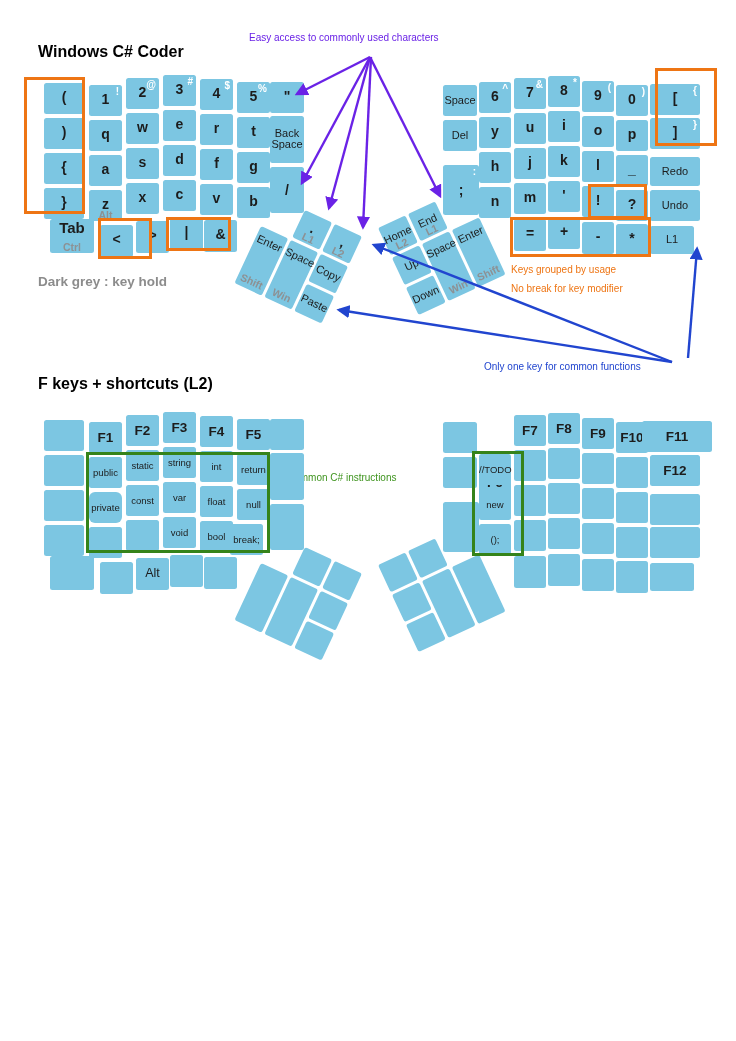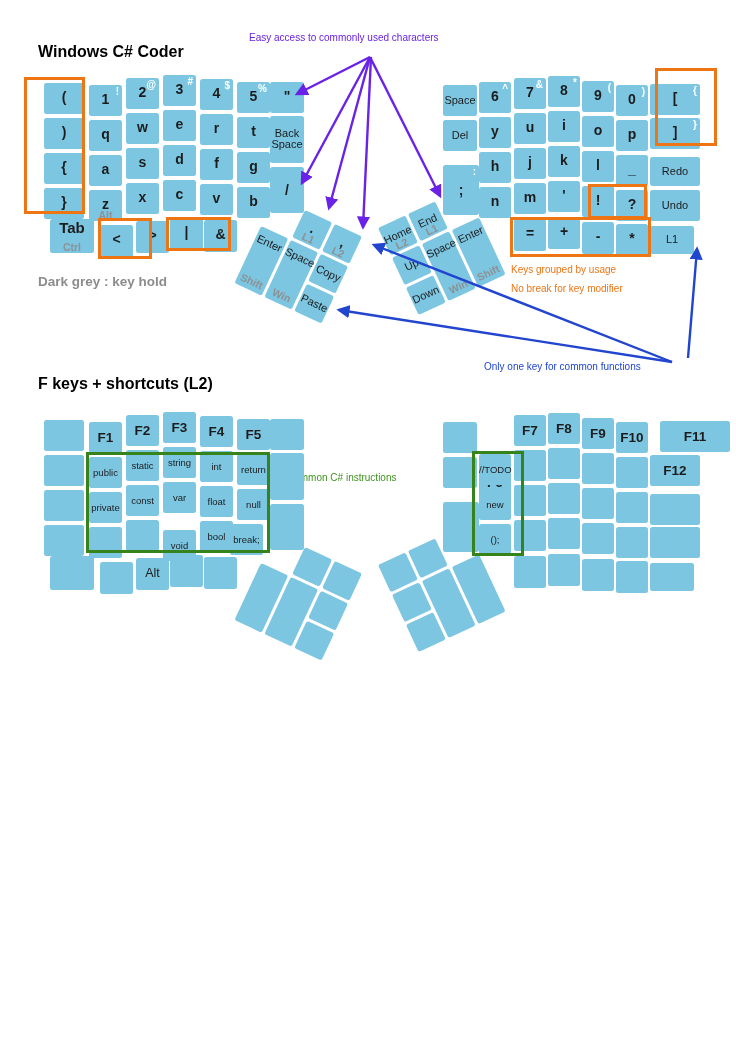--- a/index.html
+++ b/index.html
@@ -342,40 +342,40 @@
           <span class="lbl code">string</span>
         </div>
         <div class="key" style="left: 200px; top: 451px; width: 33px; height: 31px;">
           <span class="lbl code">int</span>
         </div>
         <div class="key" style="left: 237px; top: 454px; width: 33px; height: 31px;">
           <span class="lbl code">return</span>
         </div>
         <div class="key" style="left: 270px; top: 453px; width: 34px; height: 47px;"></div>
         <div class="key" style="left: 44px; top: 490px; width: 40px; height: 31px;"></div>
-        <div class="key" style="left: 89px; top: 492px; width: 33px; height: 31px;">
+        <div class="key" style="left: 89px; top: 492px; width: 33px; height: 31px; border-radius: 6px;">
           <span class="lbl code">private</span>
         </div>
         <div class="key" style="left: 126px; top: 485px; width: 33px; height: 31px;">
           <span class="lbl code">const</span>
         </div>
         <div class="key" style="left: 163px; top: 482px; width: 33px; height: 31px;">
           <span class="lbl code">var</span>
         </div>
         <div class="key" style="left: 200px; top: 486px; width: 33px; height: 31px;">
           <span class="lbl code">float</span>
         </div>
         <div class="key" style="left: 237px; top: 489px; width: 33px; height: 31px;">
           <span class="lbl code">null</span>
         </div>
         <div class="key" style="left: 270px; top: 504px; width: 34px; height: 46px;"></div>
         <div class="key" style="left: 44px; top: 525px; width: 40px; height: 31px;"></div>
         <div class="key" style="left: 89px; top: 527px; width: 33px; height: 31px;"></div>
         <div class="key" style="left: 126px; top: 520px; width: 33px; height: 31px;"></div>
-        <div class="key" style="left: 163px; top: 530px; width: 33px; height: 31px;">
+        <div class="key" style="left: 163px; top: 517px; width: 33px; height: 31px;">
           <span class="lbl code">void</span>
         </div>
         <div class="key" style="left: 200px; top: 521px; width: 33px; height: 31px;">
           <span class="lbl code">bool</span>
         </div>
         <div class="key" style="left: 230px; top: 524px; width: 33px; height: 31px;">
           <span class="lbl code">break;</span>
         </div>
         <div class="key" style="left: 50px; top: 556px; width: 44px; height: 34px;"></div>
         <div class="key" style="left: 100px; top: 562px; width: 33px; height: 32px;"></div>
@@ -411,21 +411,21 @@
         </div>
         <div class="key" style="left: 548px; top: 413px; width: 32px; height: 31px;">
           <span class="lbl fn">F8</span>
         </div>
         <div class="key" style="left: 582px; top: 418px; width: 32px; height: 31px;">
           <span class="lbl fn">F9</span>
         </div>
         <div class="key" style="left: 616px; top: 422px; width: 32px; height: 31px;">
           <span class="lbl fn">F10</span>
         </div>
-        <div class="key" style="left: 660px; top: 421px; width: 50px; height: 31px; padding-left: 20px;">
+        <div class="key" style="left: 642px; top: 421px; width: 50px; height: 31px; padding-left: 20px;">
           <span class="lbl fn">F11</span>
         </div>
         <div class="key" style="left: 443px; top: 457px; width: 34px; height: 31px;"></div>
         <div class="key" style="left: 479px; top: 454px; width: 32px; height: 31px;">
           <span class="lbl code">//TODO</span>
         </div>
         <div class="key" style="left: 514px; top: 450px; width: 32px; height: 31px;"></div>
         <div class="key" style="left: 548px; top: 448px; width: 32px; height: 31px;"></div>
         <div class="key" style="left: 582px; top: 453px; width: 32px; height: 31px;"></div>
         <div class="key" style="left: 616px; top: 457px; width: 32px; height: 31px;"></div>

